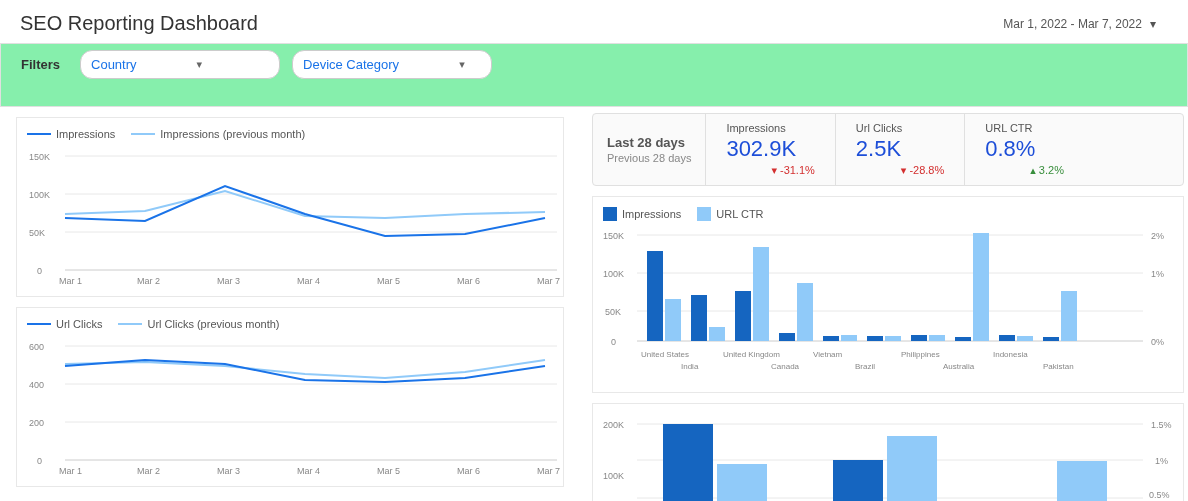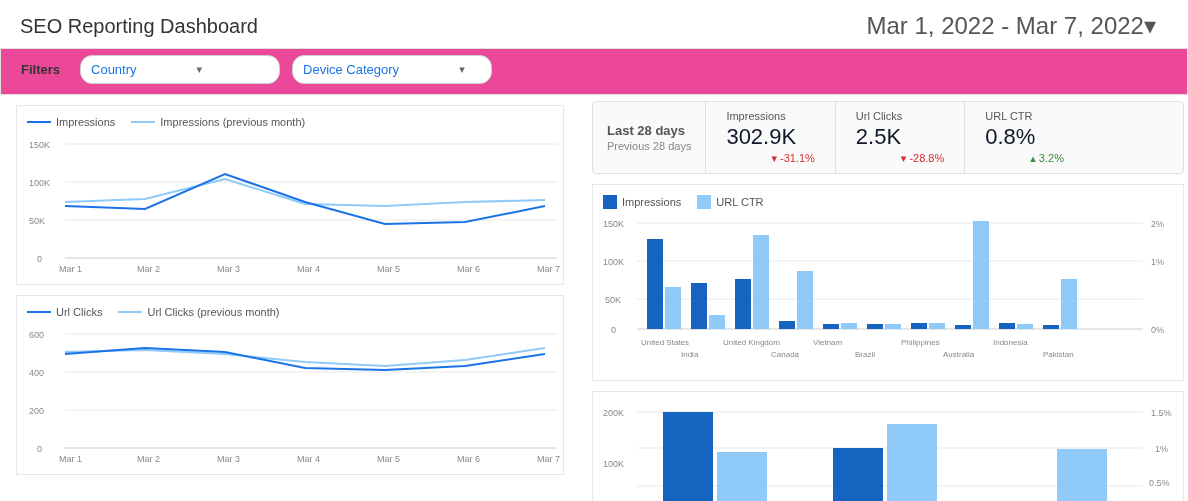--- a/index.html
+++ b/index.html
@@ -3,24 +3,24 @@
   <meta charset="utf-8">
   <style>
     * { box-sizing: border-box; margin: 0; padding: 0; }
     body { font-family: Arial, sans-serif; background: #fff; color: #333; font-size: 13px; }
 
     .dashboard { width: 1188px; min-height: 501px; display: flex; flex-direction: column; }
 
     
     .header { display: flex; justify-content: space-between; align-items: center; padding: 12px 32px 8px 20px; }
     .header-title { font-size: 20px; font-weight: 400; color: #333; }
-    .date-range { font-size: 24px; color: #555; display: flex; }
-
-    
-    .filters-bar { display: flex; align-items: center; gap: 12px; padding: 6px 20px 10px 20px; background: #ec4899; border: 1px solid #e0e0e0; margin: 0 0 0 0; }
+    .date-range { font-size: 12px; color: #555; display: flex; gap: 8px; }
+
+    
+    .filters-bar { display: flex; align-items: center; gap: 12px; padding: 6px 20px 27px 20px; background: #86efac; border: 1px solid #e0e0e0; margin: 0 0 0 0; }
     .filters-label { font-weight: 600; font-size: 13px; color: #333; margin-right: 8px; }
     .filter-select { display: flex; align-items: center; border: 1px solid #ccc; border-radius: 12px; padding: 6px 10px; background: #fff; cursor: pointer; gap: 60px; font-size: 13px; color: #1a73e8; min-width: 200px; }
     .filter-select-text { color: #1a73e8; }
     .filter-arrow { color: #666; font-size: 11px; }
 
     
     .main-content { display: flex; flex: 1; }
 
     
     .left-panel { width: 580px; padding: 10px 16px; display: flex; flex-direction: column; gap: 10px; }
@@ -29,21 +29,21 @@
     .right-panel { flex: 1; padding: 6px 12px; display: flex; flex-direction: column; gap: 10px; }
 
     
     .stats-card { display: flex; align-items: stretch; border: 1px solid #e0e0e0; border-radius: 4px; background: #fafafa; }
     .stats-period { padding: 10px 14px; display: flex; flex-direction: column; justify-content: center; border-right: 1px solid #e0e0e0; min-width: 110px; }
     .stats-period-main { font-size: 13px; color: #555; font-weight: bold; }
     .stats-period-sub { font-size: 11px; color: #888; margin-top: 2px; }
     .stat-item { padding: 8px 20px; display: flex; flex-direction: column; justify-content: center; border-right: 1px solid #e0e0e0; min-width: 110px; }
     .stat-item:last-child { border-right: none; }
     .stat-label { font-size: 11px; color: #555; margin-bottom: 2px; }
-    .stat-value { font-size: 22px; font-weight: 400; color: #0f172a; }
+    .stat-value { font-size: 22px; font-weight: 400; color: #1d4ed8; }
     .stat-change { font-size: 11px; margin-top: 2px; margin-left: 45px; }
     .stat-change.negative { color: #d32f2f; }
     .stat-change.positive { color: #388e3c; }
 
     
     .chart-container { border: 1px solid #e8e8e8; padding: 10px; background: #fff; }
     .chart-legend { display: flex; gap: 16px; margin-bottom: 6px; font-size: 11px; color: #555; }
     .legend-item { display: flex; align-items: center; gap: 5px; }
     .legend-line { width: 24px; height: 2px; }
     .legend-line.dark-blue { background: #1a73e8; }

